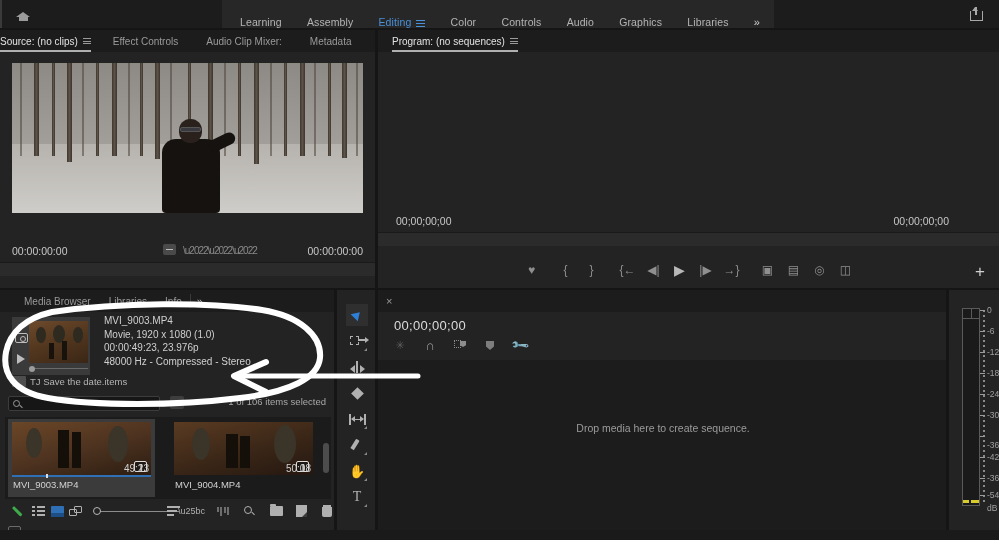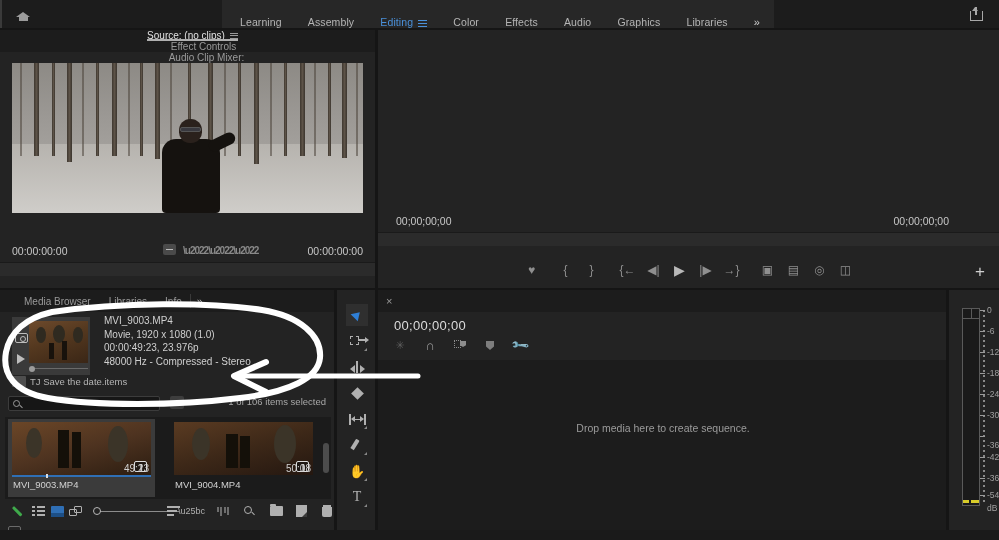--- a/index.html
+++ b/index.html
@@ -113,21 +113,21 @@
   }
   .tc { position:absolute; font-size:10.5px; color:#c7c7c7; font-family:"Liberation Sans",sans-serif; }
   .src-tc-l { left:12px; top:215px; }
   .src-tc-r { right:14px; top:215px; }
   .src-mid-btn {
     position:absolute; left:163px; top:214px; width:13px; height:11px;
     background:#4a4a4a; border-radius:2px;
   }
   .src-mid-btn:after{content:"";position:absolute;left:3px;top:5px;width:7px;height:1px;background:#bbb;}
   .src-mid-ico {
-    position:absolute; left:183px; top:215px; font-size:10px; color:#8a8a8a; letter-spacing:-1px;font-weight:bold;
+    position:absolute; left:183px; top:215px; font-size:10px; color:#8a8a8a; letter-spacing:-1px;
   }
   .src-scrub {
     position:absolute; left:0; top:232px; width:377px; height:14px;
     background:#2b2b2b; border-top:1px solid #1a1a1a;
   }
   .transport {
     position:absolute; left:0; top:252px; width:377px; height:36px;
     display:flex; align-items:center; justify-content:center; gap:0;
   }
   .tbtn {
@@ -327,38 +327,38 @@
         <div class="ws-item">Assembly</div>
         <div style="display:flex;align-items:center;">
           <div class="ws-item active">Editing</div>
           <span class="ws-hamb">
               <i></i>
               <i></i>
               <i></i>
             </span>
         </div>
         <div class="ws-item">Color</div>
-        <div class="ws-item">Effects</div>
+        <div class="ws-item">Controls</div>
         <div class="ws-item">Audio</div>
         <div class="ws-item">Graphics</div>
         <div class="ws-item">Libraries</div>
         <div class="ws-chev">»</div>
       </div>
     </div>
     <div class="export-btn">
       <div class="export-ico">
         <div class="box"></div>
           <div class="arr"></div>
           <div class="tip"></div>
       </div>
     </div>
   </div>
 
   <div class="src-panel">
-    <div class="tabbar" style="left:0;top:0;width:377px;padding-left:8px;flex-direction:column;">
+    <div class="tabbar" style="left:0;top:0;width:377px;padding-left:0;">
       <div class="tab active">
         <span>Source: (no clips)</span>
         <span class="tab-hamb">
             <i></i>
             <i></i>
             <i></i>
           </span>
       </div>
       <div class="tab" style="margin-left:22px;">Effect Controls</div>
       <div class="tab" style="margin-left:28px;">Audio Clip Mixer:</div>
@@ -412,20 +412,33 @@
       <div class="tbtn big">▶</div>
       <div class="tbtn">|▶</div>
       <div class="tbtn">→}</div>
       <div class="tbtn" style="margin-left:10px;">▣</div>
       <div class="tbtn">▤</div>
       <div class="tbtn" style="font-size:10px;">»</div>
       <div class="tbtn plus">+</div>
     </div>
   </div>
 
+  <div class="prog-panel">
+    <div class="tabbar" style="left:0;top:0;width:621px;padding-left:14px;">
+      <div class="tab active">
+        <span>Program: (no sequences)</span>
+        <span class="tab-hamb">
+            <i></i>
+            <i></i>
+            <i></i>
+          </span>
+      </div>
+    </div>
+    <div class="prog-black"></div>
+  </div>
   <div class="tc prog-tc-l">00;00;00;00</div>
   <div class="tc prog-tc-r">00;00;00;00</div>
   <div class="prog-scrub"></div>
   <div class="prog-transport">
     <div style="display:flex;align-items:center;">
       <div class="tbtn">♥</div>
       <div class="tbtn" style="margin-left:8px;">{</div>
       <div class="tbtn">}</div>
       <div class="tbtn" style="margin-left:10px;">{←</div>
       <div class="tbtn">◀|</div>

